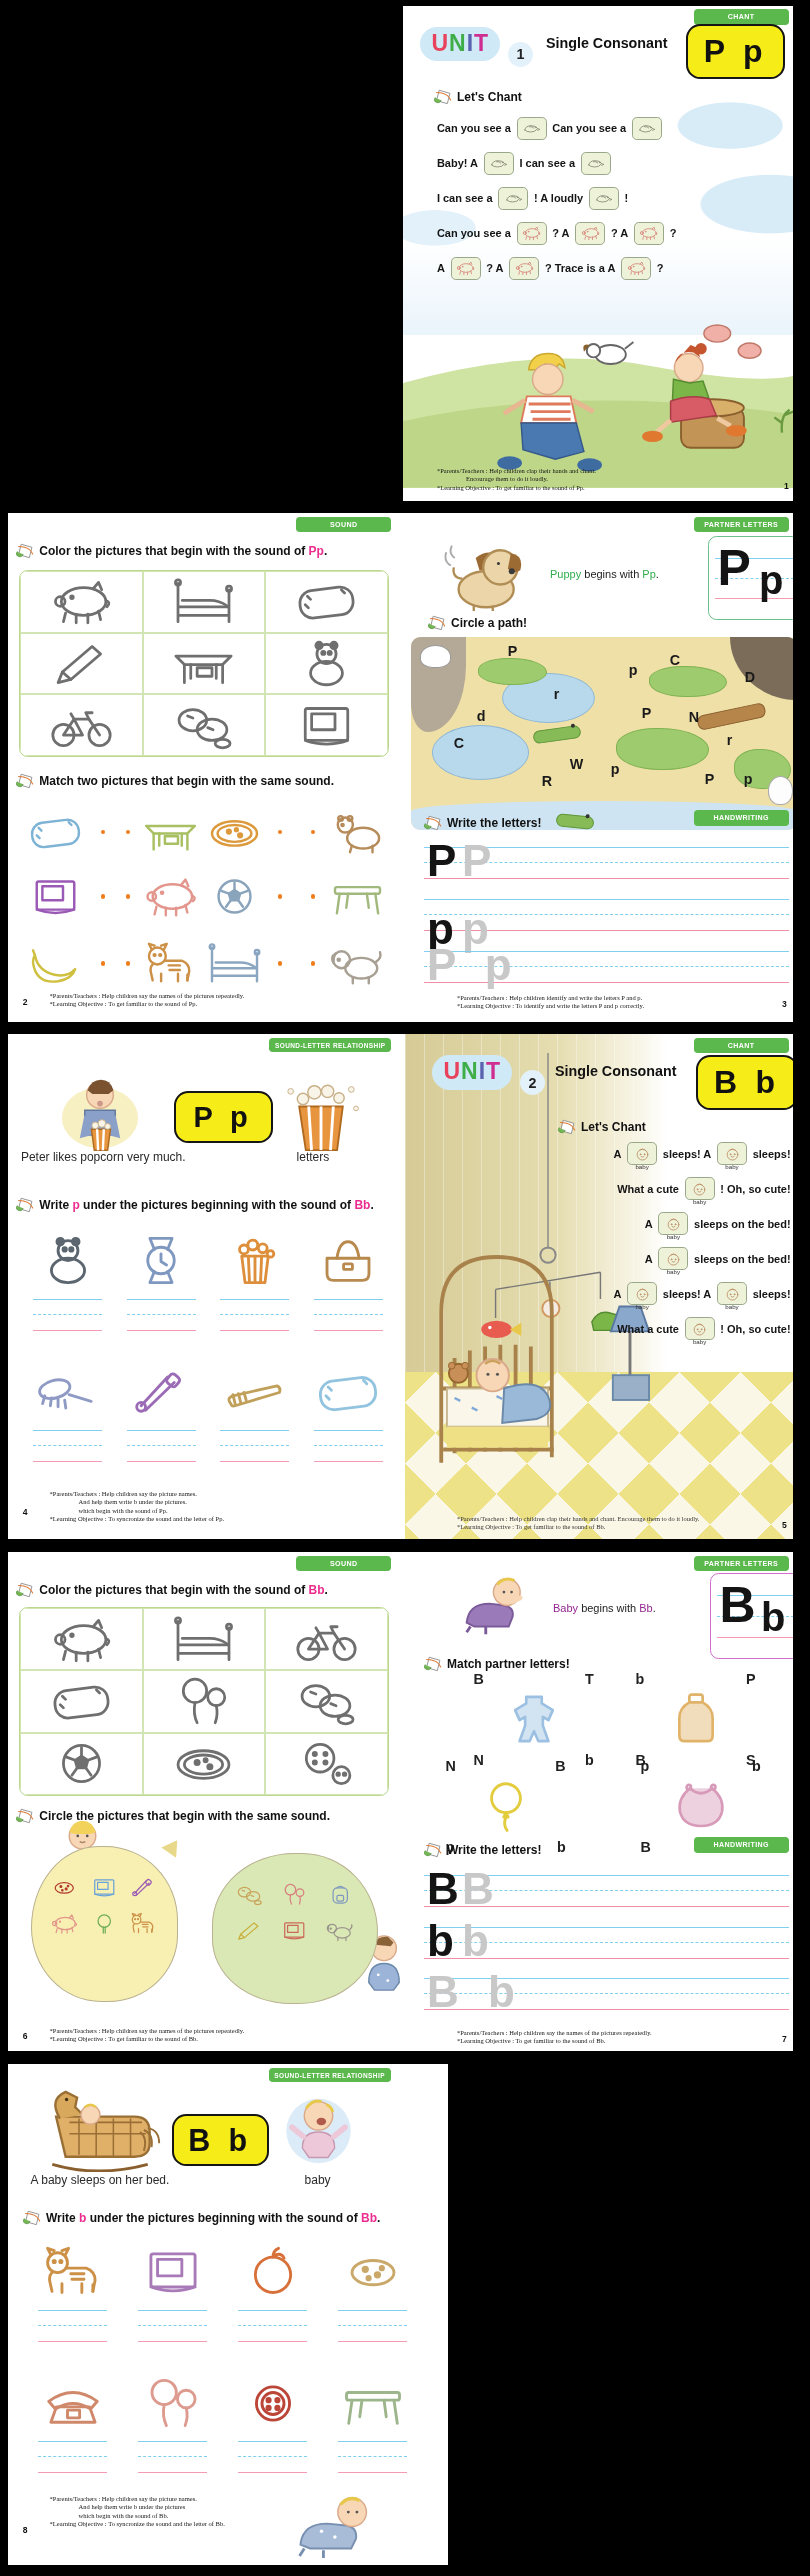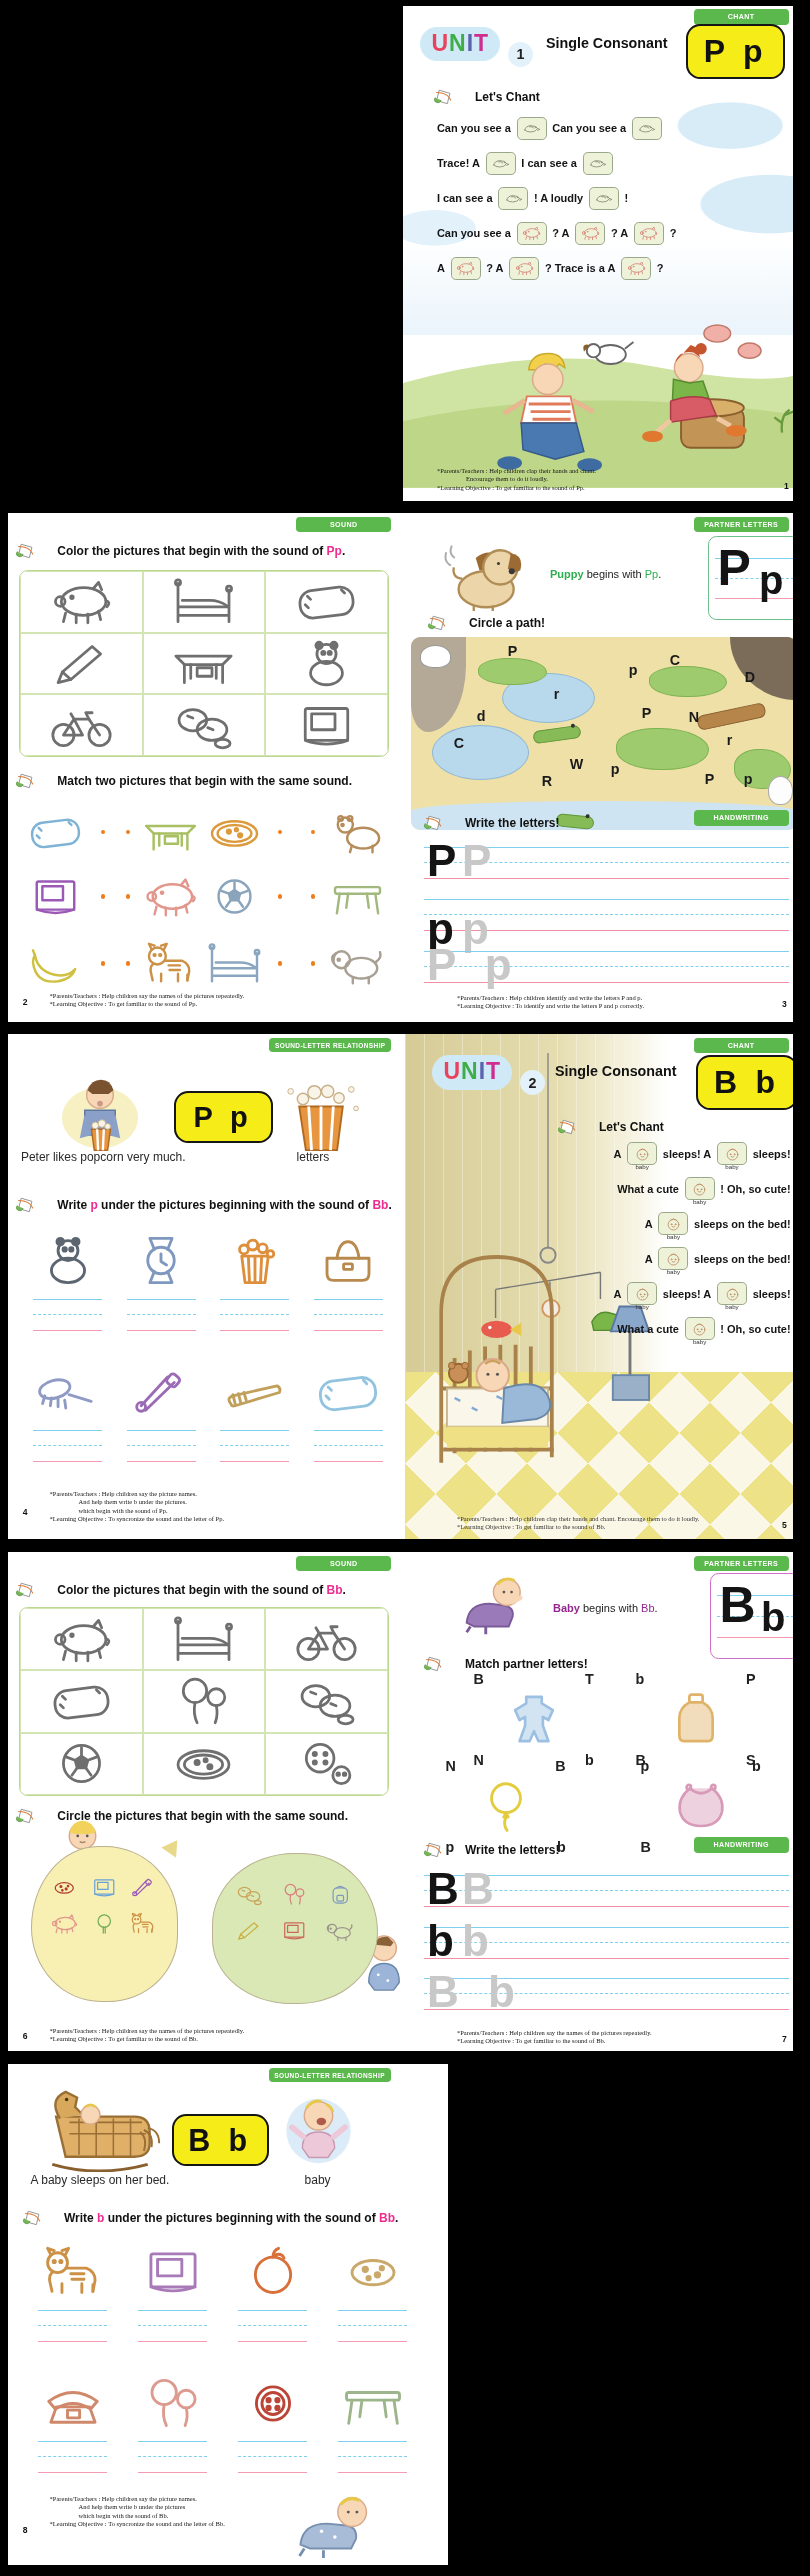--- a/index.html
+++ b/index.html
@@ -12,21 +12,21 @@
   #p5{left:405px;top:1034px;width:397px;height:505px}
   #p6{left:7.6px;top:1552px;width:397px;height:499px}
   #p7{left:405px;top:1552px;width:397px;height:499px}
   #p8{left:7.6px;top:2064px;width:440px;height:501px}
 
   .badge{position:absolute;top:3.8px;right:13.3px;width:95px;padding:3.8px 0;background:#5bb84c;color:#fff;
     font-weight:bold;font-size:7.1px;letter-spacing:0.4px;text-align:center;border-radius:3.8px}
   .badge.wide{width:122px;font-size:6.5px}
   .ybox{position:absolute;background:#f6ec17;border:2.4px solid #151515;border-radius:14.3px;display:flex;
     align-items:center;justify-content:center;font-weight:bold;color:#111;letter-spacing:4.8px}
-  .ah{position:absolute;display:flex;align-items:center;gap:19px;font-weight:bold;font-size:12px;color:#111;white-space:nowrap}
+  .ah{position:absolute;display:flex;align-items:center;gap:1px;font-weight:bold;font-size:12px;color:#111;white-space:nowrap}
   .ah .aicon{width:24px;height:18px;flex:none}
   .pk{color:#ec2d8f}.gr{color:#2fae4e}.pu{color:#93278f}
   .foot{position:absolute;font-family:"Liberation Serif",serif;font-size:6.5px;line-height:1.3;color:#161616}
   .foot .ind{padding-left:29px}
   .pageno{position:absolute;font-weight:bold;font-size:8.6px;color:#111}
 
   
   .unit{position:absolute}
   .cloud{background:#cfe9f7;border-radius:25px;padding:2.9px 11.4px 4.8px;font-weight:bold;font-size:23px;letter-spacing:1px;display:inline-block}
   .ubub{position:absolute;left:88px;top:15.2px;width:25px;height:25px;background:#e2f1fa;border-radius:50%;
@@ -111,21 +111,21 @@
   .floor5{position:absolute;left:0;right:0;bottom:0;height:167px;background:
     linear-gradient(45deg,rgba(235,222,118,.85) 25%,transparent 25% 75%,rgba(235,222,118,.85) 75%),
     linear-gradient(-45deg,rgba(235,222,118,.85) 25%,#faf7e6 25% 75%,rgba(235,222,118,.85) 75%);
     background-size:61px 61px;background-color:#faf7e6}
   .sky1{position:absolute;left:0;top:91px;right:0;height:238px;
     background:radial-gradient(86px 38px at 82% 12%,#d8ecf8 0 60%,transparent 62%),
                radial-gradient(114px 48px at 92% 45%,#d8ecf8 0 60%,transparent 62%),
                radial-gradient(67px 29px at 8% 55%,#e3f1fa 0 60%,transparent 62%),
                linear-gradient(180deg,transparent 60%,#eaf4fb)}
   .psent{position:absolute;font-size:11px;color:#222;white-space:nowrap}
-  .psent .lead{font-weight:bold}
+  .psent .lead{font-weight:normal}
   .sent{position:absolute;font-size:12px;color:#2a2a2a;white-space:nowrap}
   .pitem{position:absolute;width:143px;height:95px}
   .picn{position:absolute;left:50%;top:50%;transform:translate(-50%,-50%)}
   .picn svg{width:71px;height:69px}
   .cl{position:absolute;font-weight:bold;font-size:14.3px;color:#222}
   .cl.tl{left:11.4px;top:-1.9px}.cl.tr{right:11.4px;top:-1.9px}.cl.bl{left:11.4px;bottom:0}.cl.br{right:11.4px;bottom:0}
   .deco{position:absolute}
 </style>
 </head>
 <body>
@@ -445,21 +445,21 @@
             </svg>
           </span>
           <span class="ct">Can you see a</span>
           <span class="pic" style="color: rgb(139, 139, 121);">
             <svg viewBox="0 0 64 48">
               <use href="#sym-pigeon"></use>
             </svg>
           </span>
         </div>
         <div class="cline">
-          <span class="ct">Trace! A</span>
+          <span class="ct">Baby! A</span>
           <span class="pic" style="color: rgb(139, 139, 121);">
             <svg viewBox="0 0 64 48">
               <use href="#sym-pigeon"></use>
             </svg>
           </span>
           <span class="ct">I can see a</span>
           <span class="pic" style="color: rgb(139, 139, 121);">
             <svg viewBox="0 0 64 48">
               <use href="#sym-pigeon"></use>
             </svg>

